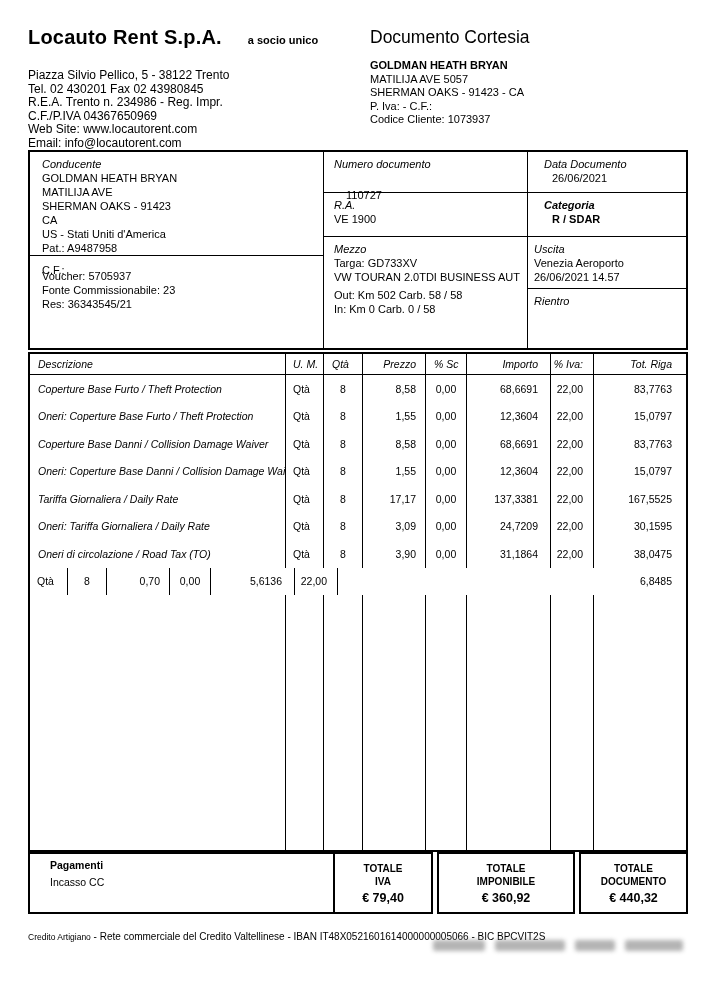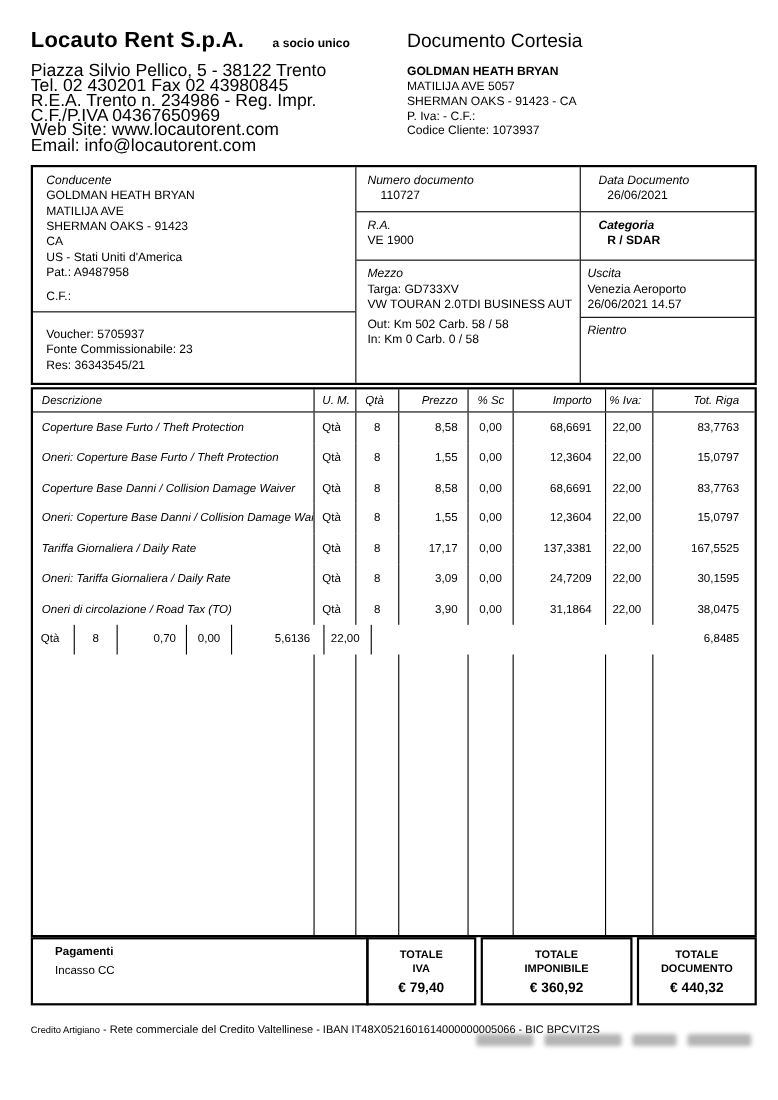--- a/index.html
+++ b/index.html
@@ -9,44 +9,44 @@
     -webkit-font-smoothing:antialiased;
   }
   .page{padding:26px 19px 0 28px;}
 
   
   .hdr{display:flex;height:124px;}
   .hdr-left{width:342px;}
   .name-row{display:flex;align-items:baseline;}
   .co-name{font-size:20px;font-weight:bold;letter-spacing:.2px;}
   .co-suffix{font-size:11px;font-weight:bold;margin-left:26px;}
-  .co-lines{margin-top:9px;font-size:16px;line-height:13.5px;}
+  .co-lines{margin-top:20px;font-size:12px;line-height:13.5px;}
   .hdr-right{flex:1;}
   .doc-title{font-size:17.5px;margin-top:1px;}
   .cust{margin-top:11px;font-size:11px;line-height:13.5px;}
   .cust .bold{font-weight:bold;}
 
   
   .infobox{display:flex;border:2px solid #000;height:200px;box-sizing:border-box;}
   .ib-col{display:flex;flex-direction:column;box-sizing:border-box;}
   .ib-col-l{width:294px;border-right:1px solid #000;}
   .ib-col-m{width:204px;border-right:1px solid #000;}
   .ib-col-r{flex:1;}
   .ib-cell{box-sizing:border-box;font-size:11px;line-height:14px;padding:5px 6px 0 12px;}
   .ib-label{font-style:italic;}
-  .cell-conducente{height:132px;border-bottom:1px solid #000;}
+  .cell-conducente{height:104px;border-bottom:1px solid #000;}
   .cell-voucher{flex:1;padding-top:13px;}
   .cell-numdoc{height:41px;border-bottom:1px solid #000;padding-left:10px;}
   .cell-ra{height:44px;border-bottom:1px solid #000;padding-left:10px;}
   .cell-mezzo{flex:1;padding-left:10px;}
   .cell-datadoc{height:41px;border-bottom:1px solid #000;padding-left:16px;}
   .cell-categoria{height:44px;border-bottom:1px solid #000;padding-left:16px;font-weight:bold;}
   .cell-uscita{height:52px;border-bottom:1px solid #000;padding-left:6px;}
   .cell-rientro{flex:1;padding-left:6px;}
-  .val-indent{padding-left:12px;}
+  .val-indent{padding-left:12px;margin-top:17px;}
   .val-indent2{padding-left:8px;}
   .cf-line{margin-top:8px;}
   .mezzo-gap{margin-top:4px;}
 
   
   .periodo{margin-top:3px;border:1.5px solid #000;height:22px;box-sizing:border-box;
     font-size:11px;display:flex;align-items:center;padding-left:10px;}
 
   
   .dtable{margin-top:2px;border:2px solid #000;height:500px;box-sizing:border-box;

